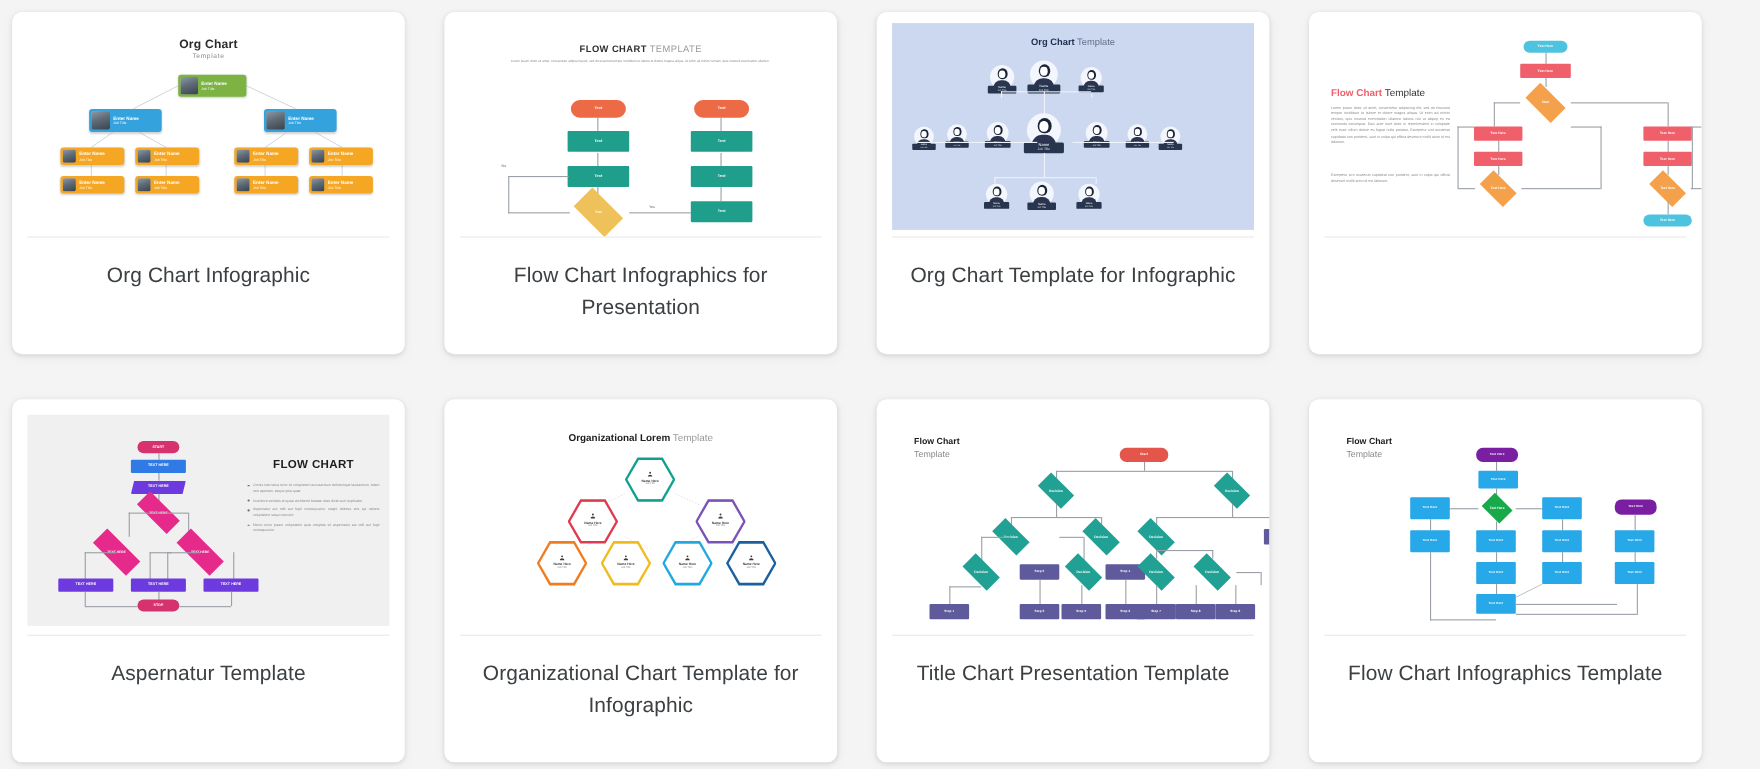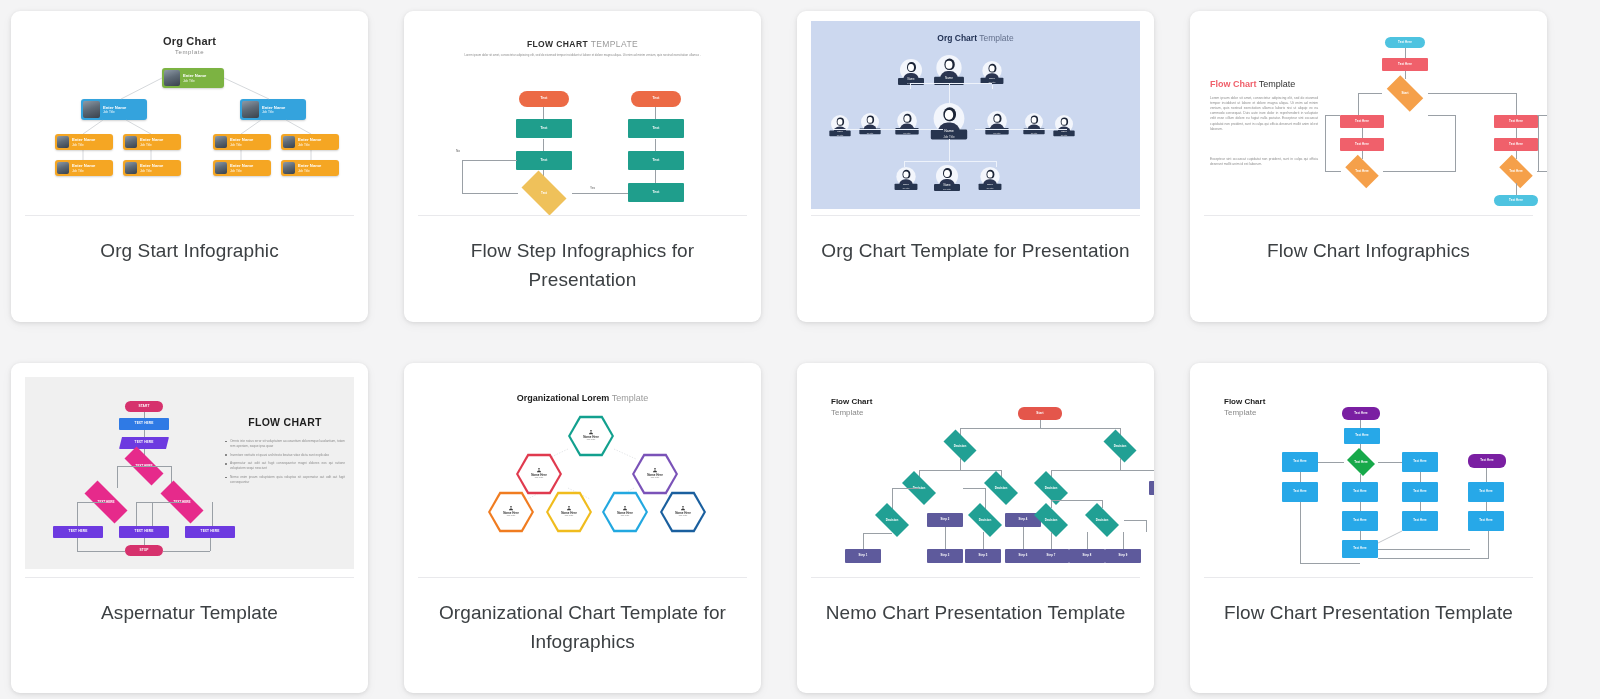--- a/index.html
+++ b/index.html
@@ -195,21 +195,21 @@
             <div class="tx">
               <b>Enter Name</b>
               <s>Job Title</s>
             </div>
           </div>
         </div>
       <div class="c1-title">Org Chart</div>
       <div class="c1-sub">Template</div>
     </div>
     <div class="divider"></div>
-    <div class="caption">Org Start Infographic</div>
+    <div class="caption">Org Chart Infographic</div>
   </div>
 
   <div class="card">
     <div class="thumb">
       <div class="thumb-inner dg" id="p2">
           <div class="ln" style="left:139px;top:96px;width:0.8px;height:12px;background:#9aa0a6"></div>
           <div class="ln" style="left:139px;top:128px;width:0.8px;height:13px;background:#9aa0a6"></div>
           <div class="ln" style="left:139px;top:158px;width:0.8px;height:14px;background:#9aa0a6"></div>
           <div class="nd" style="left:115px;top:80px;width:50px;height:16px;background:#ec6a45;border-radius:8px;font-size:3.4px">Text</div>
           <div class="nd" style="left:112px;top:108px;width:56px;height:19px;background:#1f9e8c;border-radius:1px;font-size:3.4px">Text</div>
@@ -232,21 +232,21 @@
           <div class="ln" style="left:168px;top:182px;width:56px;height:0.8px;background:#9aa0a6"></div>
           <div style="position:absolute;left:186px;top:175px;font-size:3.2px;color:#666">Yes</div>
         </div>
       <div style="position:absolute;top:28px;left:0;right:0;text-align:center;font-size:8.5px;letter-spacing:.4px;">
         <b style="color:#2f2f2f">FLOW CHART</b>
         <span style="color:#9a9a9a">TEMPLATE</span>
       </div>
       <div class="txtblk" style="top:42px;left:46px;right:46px;text-align:center;font-size:2.9px;">Lorem ipsum dolor sit amet, consectetur adipiscing elit, sed do eiusmod tempor incididunt ut labore et dolore magna aliqua. Ut enim ad minim veniam, quis nostrud exercitation ullamco .</div>
     </div>
     <div class="divider"></div>
-    <div class="caption">Flow Step Infographics for Presentation</div>
+    <div class="caption">Flow Chart Infographics for Presentation</div>
   </div>
 
   <div class="card">
     <div class="thumb">
       <div class="c3bg"></div>
       <div class="thumb-inner dg" id="p3">
           <div class="av" style="left:101px;top:48px;transform:scale(1);transform-origin:center top">
             <div class="halo">
               <div class="head"></div>
               <div class="face"></div>
@@ -399,21 +399,21 @@
               <s>Job Title</s>
             </div>
           </div>
         </div>
       <div class="c3-title">
         <b>Org Chart</b>
         <i>Template</i>
       </div>
     </div>
     <div class="divider"></div>
-    <div class="caption">Org Chart Template for Presentation</div>
+    <div class="caption">Org Chart Template for Infographic</div>
   </div>
 
   <div class="card">
     <div class="thumb">
       <div class="thumb-inner dg" id="p4">
           <div class="nd" style="left:195px;top:26px;width:40px;height:11px;background:#4ec3e0;border-radius:6px;font-size:2.9px">Text Here</div>
           <div class="ln" style="left:215px;top:37px;width:0.7px;height:10px;background:#9aa0a6"></div>
           <div class="nd" style="left:192px;top:47px;width:46px;height:13px;background:#f0606b;border-radius:1px;font-size:2.9px">Text Here</div>
           <div class="ln" style="left:215px;top:60px;width:0.7px;height:8px;background:#9aa0a6"></div>
           <div class="dia" style="left:192px;top:68.5px;width:46px;height:27px">
@@ -453,21 +453,20 @@
           <div class="ln" style="left:347px;top:104px;width:10px;height:0.7px;background:#9aa0a6"></div>
         </div>
       <div style="position:absolute;top:68px;left:20px;font-size:9px;">
         <b style="color:#f0606b">Flow Chart</b>
         <span style="color:#333">Template</span>
       </div>
       <div class="txtblk" style="top:85px;left:20px;width:108px;text-align:justify;">Lorem ipsum dolor sit amet, consectetur adipiscing elit, sed do eiusmod tempor incididunt ut labore et dolore magna aliqua. Ut enim ad minim veniam, quis nostrud exercitation ullamco laboris nisi ut aliquip ex ea commodo consequat. Duis aute irure dolor in reprehenderit in voluptate velit esse cillum dolore eu fugiat nulla pariatur. Excepteur sint occaecat cupidatat non proident, sunt in culpa qui officia deserunt mollit anim id est laborum.</div>
       <div class="txtblk" style="top:146px;left:20px;width:108px;text-align:justify;">Excepteur sint occaecat cupidatat non proident, sunt in culpa qui officia deserunt mollit anim id est laborum.</div>
     </div>
     <div class="divider"></div>
-    <div class="caption">Flow Chart Infographics</div>
   </div>
 
   <div class="card">
     <div class="thumb" style="height:214px">
       <div style="position:absolute;left:14px;right:14px;top:14px;bottom:8px;background:#f0f0f0"></div>
       <div class="thumb-inner dg" id="p5">
           <div class="nd" style="left:114px;top:38px;width:38px;height:11px;background:#d6326d;border-radius:6px;font-size:3.2px">START</div>
           <div class="ln" style="left:133px;top:49px;width:0.7px;height:6px;background:#9aa0a6"></div>
           <div class="nd" style="left:108px;top:55px;width:50px;height:12px;background:#2f7ae5;border-radius:1px;font-size:3.2px">TEXT HERE</div>
           <div class="nd" style="left: 108px; top: 74px; width: 50px; height: 12px; background: rgb(109, 58, 224); border-radius: 1px; font-size: 3.2px; clip-path: polygon(6% 0px, 100% 0px, 94% 100%, 0px 100%);">TEXT HERE</div>
@@ -595,21 +594,21 @@
               </svg></div>
             <div class="lbl"><span>Name Here</span><s>Job Title</s></div>
           </div>
         </div>
       <div style="position:absolute;top:30px;left:0;right:0;text-align:center;font-size:9px;">
         <b style="color:#1d1d1d">Organizational Lorem</b>
         <span style="color:#9a9a9a">Template</span>
       </div>
     </div>
     <div class="divider"></div>
-    <div class="caption">Organizational Chart Template for Infographics</div>
+    <div class="caption">Organizational Chart Template for Infographic</div>
   </div>
 
   <div class="card">
     <div class="thumb" style="height:214px">
       <div class="thumb-inner dg" id="p7">
           <div class="nd" style="left:221px;top:44px;width:44px;height:13px;background:#e4564b;border-radius:6px;font-size:3px">Start</div>
           <div class="ln" style="left:243px;top:57px;width:0.7px;height:8px;background:#9aa0a6"></div>
           <div class="ln" style="left:163px;top:65px;width:160px;height:0.7px;background:#9aa0a6"></div>
           <div class="ln" style="left:163px;top:65px;width:0.7px;height:8px;background:#9aa0a6"></div>
           <div class="ln" style="left:323px;top:65px;width:0.7px;height:8px;background:#9aa0a6"></div>
@@ -683,21 +682,21 @@
           <div class="ln" style="left:326px;top:169px;width:0.7px;height:17px;background:#9aa0a6"></div>
           <div class="ln" style="left:327px;top:157px;width:22px;height:0.7px;background:#9aa0a6"></div>
           <div class="ln" style="left:349px;top:157px;width:0.7px;height:12px;background:#9aa0a6"></div>
         </div>
       <div style="position:absolute;top:34px;left:34px;line-height:1.35">
         <div style="font-size:8px;font-weight:700;color:#1d1d1d">Flow Chart</div>
         <div style="font-size:8px;color:#8a8a8a">Template</div>
       </div>
     </div>
     <div class="divider"></div>
-    <div class="caption">Nemo Chart Presentation Template</div>
+    <div class="caption">Title Chart Presentation Template</div>
   </div>
 
   <div class="card">
     <div class="thumb" style="height:214px">
       <div class="thumb-inner dg" id="p8">
           <div class="nd" style="left:152px;top:44px;width:38px;height:13px;background:#7a1fa2;border-radius:6px;font-size:2.8px">Text Here</div>
           <div class="ln" style="left:170px;top:57px;width:0.7px;height:8px;background:#9aa0a6"></div>
           <div class="nd" style="left:154px;top:65px;width:36px;height:16px;background:#27a8e8;border-radius:1px;font-size:2.8px">Text Here</div>
           <div class="ln" style="left:170px;top:81px;width:0.7px;height:10px;background:#9aa0a6"></div>
           <div class="dia" style="left:155px;top:87px;width:32px;height:24px">
@@ -736,16 +735,16 @@
               <path d="M188,180 L212,168"></path>
             </g>
           </svg>
         </div>
       <div style="position:absolute;top:34px;left:34px;line-height:1.35">
         <div style="font-size:8px;font-weight:700;color:#1d1d1d">Flow Chart</div>
         <div style="font-size:8px;color:#8a8a8a">Template</div>
       </div>
     </div>
     <div class="divider"></div>
-    <div class="caption">Flow Chart Presentation Template</div>
+    <div class="caption">Flow Chart Infographics Template</div>
   </div>
 
 </div>
 
 </body></html>

